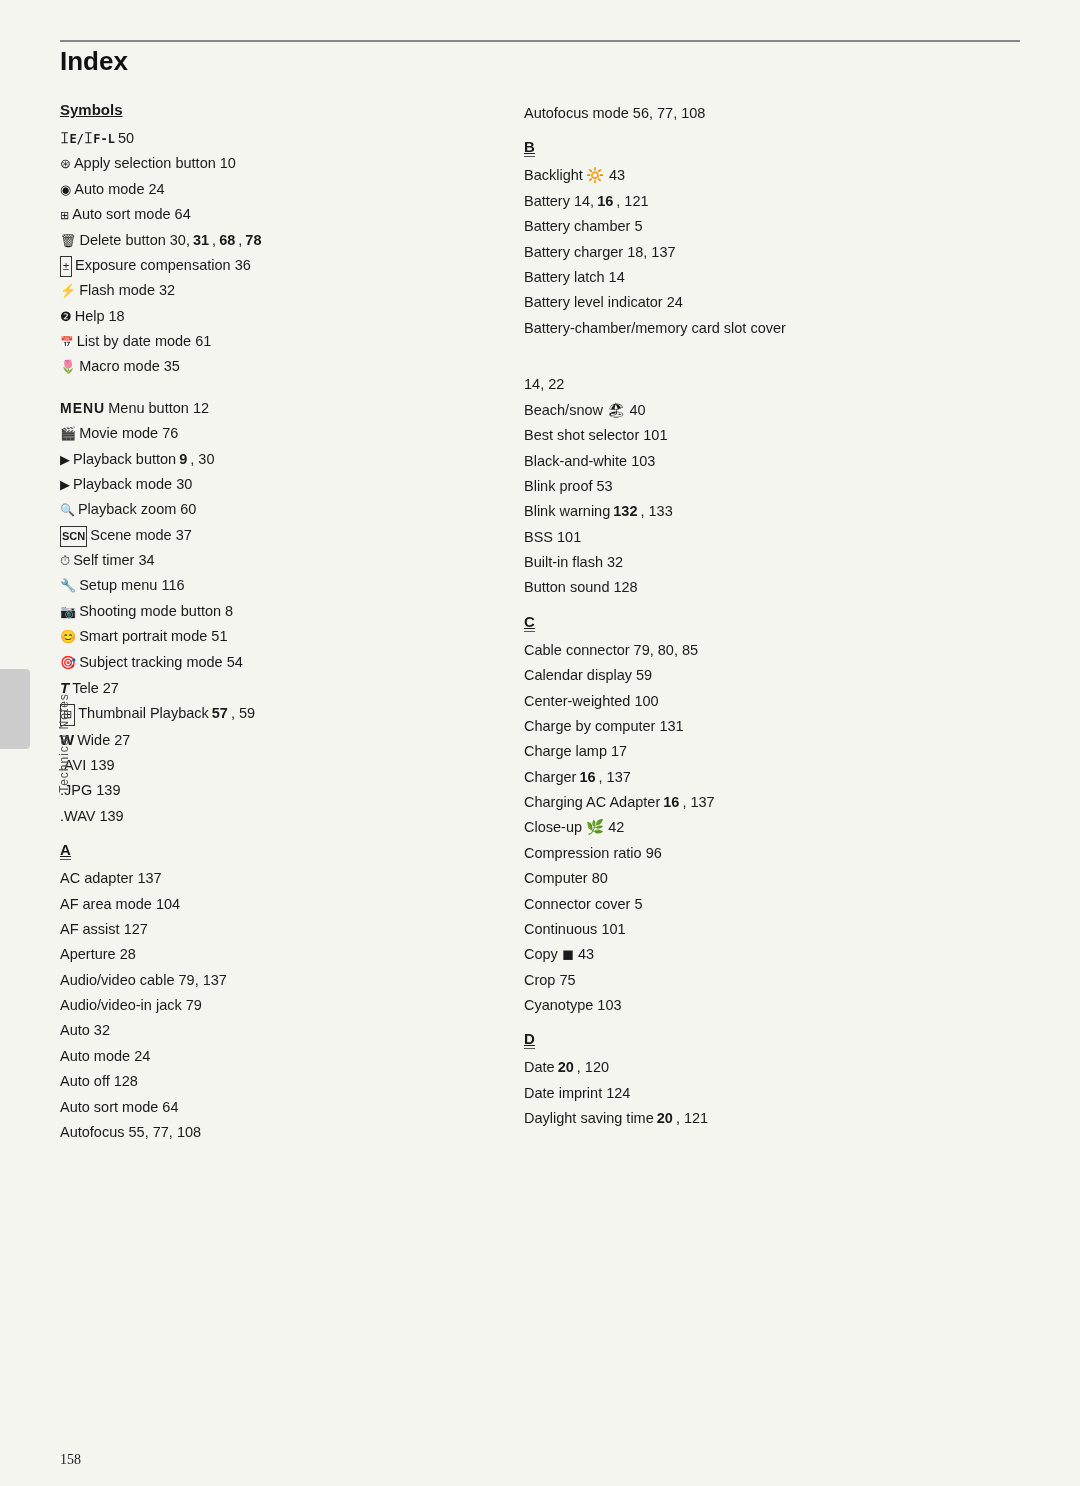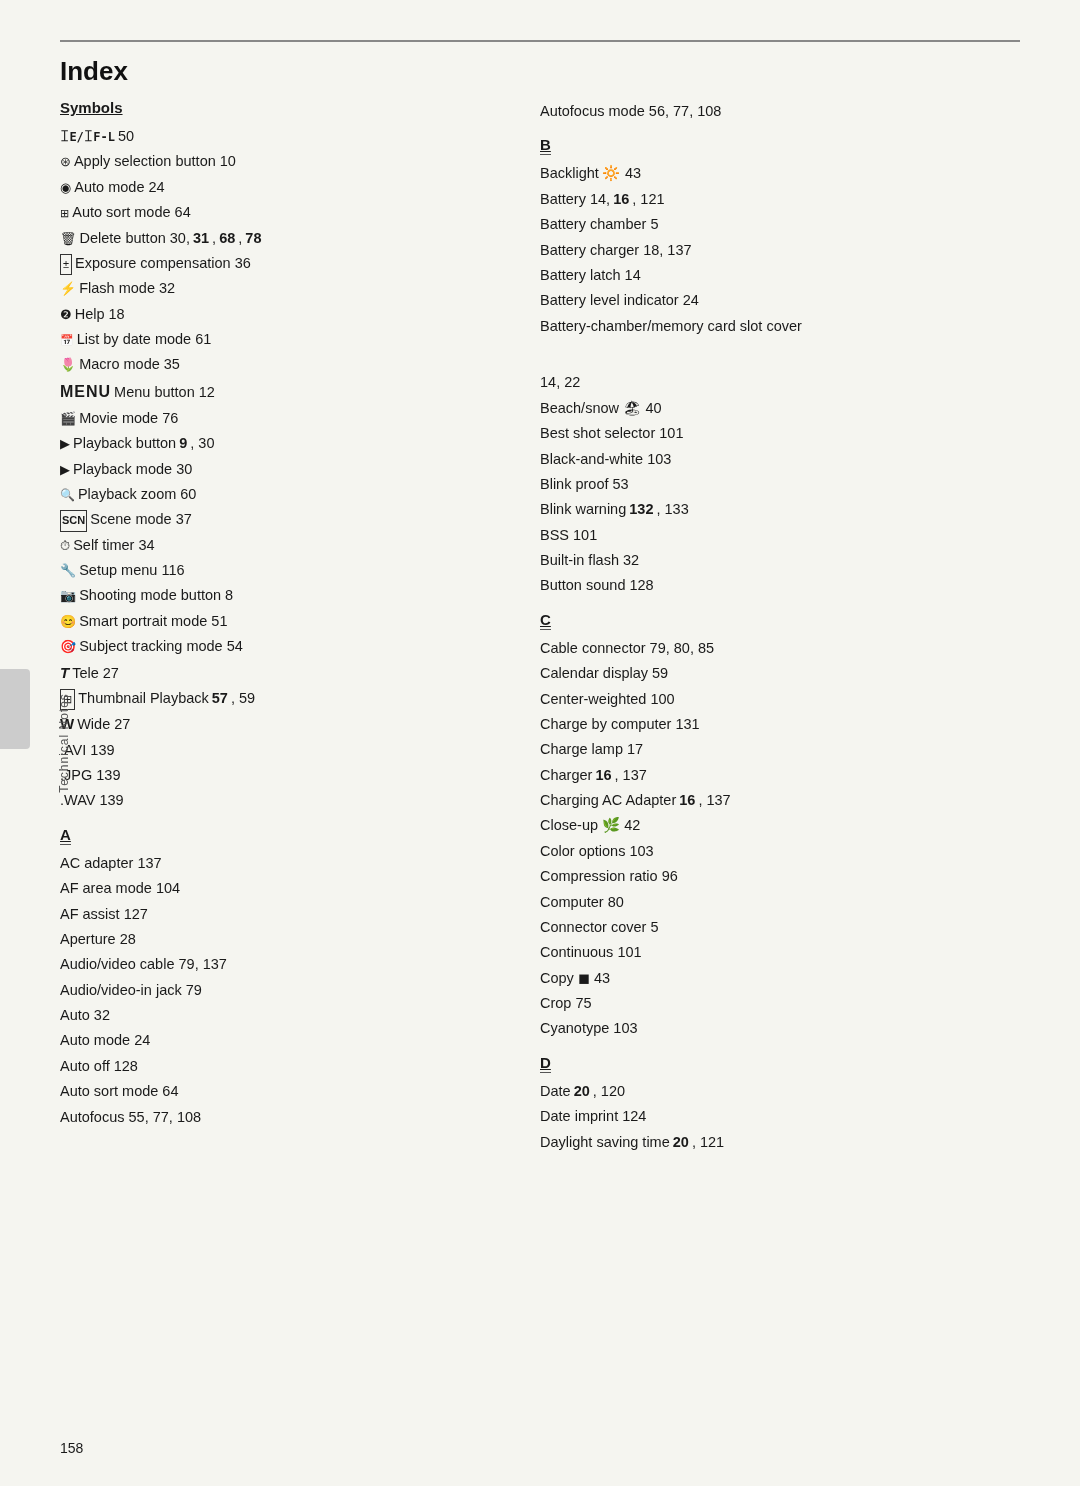--- a/index.html
+++ b/index.html
@@ -14,32 +14,32 @@
     .page {
       background: #f5f5f0;
       margin: 0 auto;
       width: 1080px;
       min-height: 1486px;
       position: relative;
       padding: 40px 60px 60px 60px;
     }
     .page-header {
       border-top: 2px solid #888;
-      padding-top: 14px;
-      margin-bottom: 12px;
+      padding-top: 4px;
+      margin-bottom: 24px;
     }
     .page-title {
       font-size: 26px;
       font-weight: bold;
       font-family: Arial, sans-serif;
       color: #111;
     }
     .content-columns {
       display: flex;
-      gap: 60px;
+      gap: 44px;
     }
     .left-column {
       flex: 0 0 420px;
     }
     .right-column {
       flex: 1;
     }
     .section-header {
       font-size: 15px;
       font-weight: bold;
@@ -69,24 +69,24 @@
       font-weight: bold;
       font-family: Arial, sans-serif;
       text-decoration: underline;
       border-bottom: 1px solid #555;
       display: inline-block;
       padding-bottom: 1px;
       margin-bottom: 6px;
     }
     .page-number {
       position: absolute;
-      bottom: 30px;
+      bottom: 18px;
       left: 60px;
       font-size: 14px;
-      font-family: Liberation Sans, sans-serif;
+      font-family: Liberation Serif, serif;
     }
     .side-label {
       position: absolute;
       left: 14px;
       top: 50%;
       transform: translateY(-50%) rotate(-90deg);
       font-size: 12px;
       font-family: Arial, sans-serif;
       color: #555;
       white-space: nowrap;
@@ -99,21 +99,22 @@
       width: 30px;
       height: 80px;
       background: #ccc;
       border-radius: 0 4px 4px 0;
     }
     .bold { font-weight: bold; }
     .menu-text {
       font-weight: bold;
       font-family: Arial, sans-serif;
       letter-spacing: 1px;
-      font-size: 16px;
+      font-size: 14px;
+      margin-top: 16px;
     }
     .tele-text {
       font-weight: bold;
       font-style: italic;
       font-size: 15px;
     }
     .wide-text {
       font-weight: bold;
       font-size: 15px;
     }
@@ -374,23 +375,20 @@
         </div>
         <div class="index-entry">
           <span>Charging AC Adapter </span>
             <span class="bold">16</span>
             <span>, 137</span>
         </div>
         <div class="index-entry">
             <span>Close-up 🌿 42</span>
           </div>
         <div class="index-entry">
-            <span>Color options 103</span>
-          </div>
-        <div class="index-entry">
             <span>Compression ratio 96</span>
           </div>
         <div class="index-entry">
             <span>Computer 80</span>
           </div>
         <div class="index-entry">
             <span>Connector cover 5</span>
           </div>
         <div class="index-entry">
             <span>Continuous 101</span>

